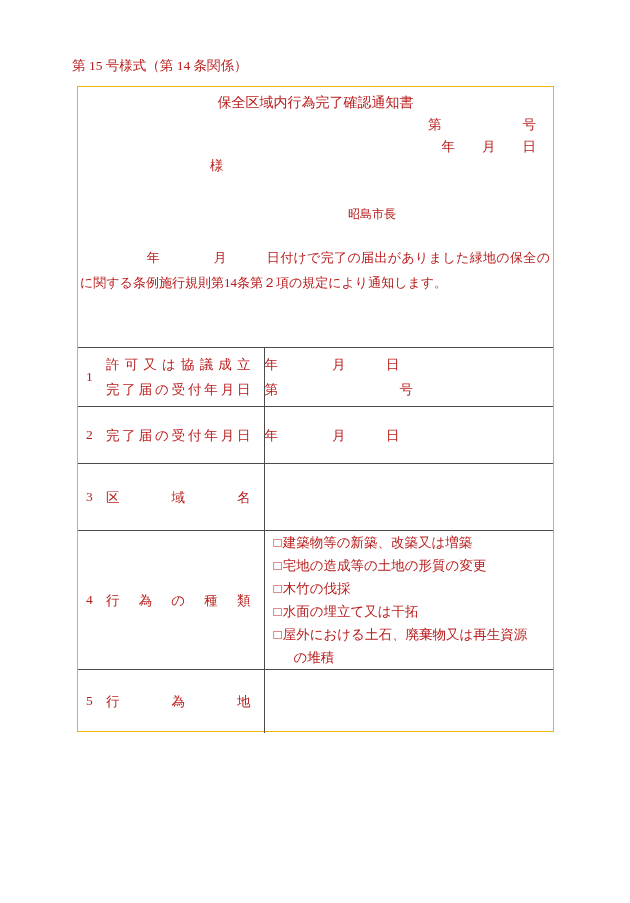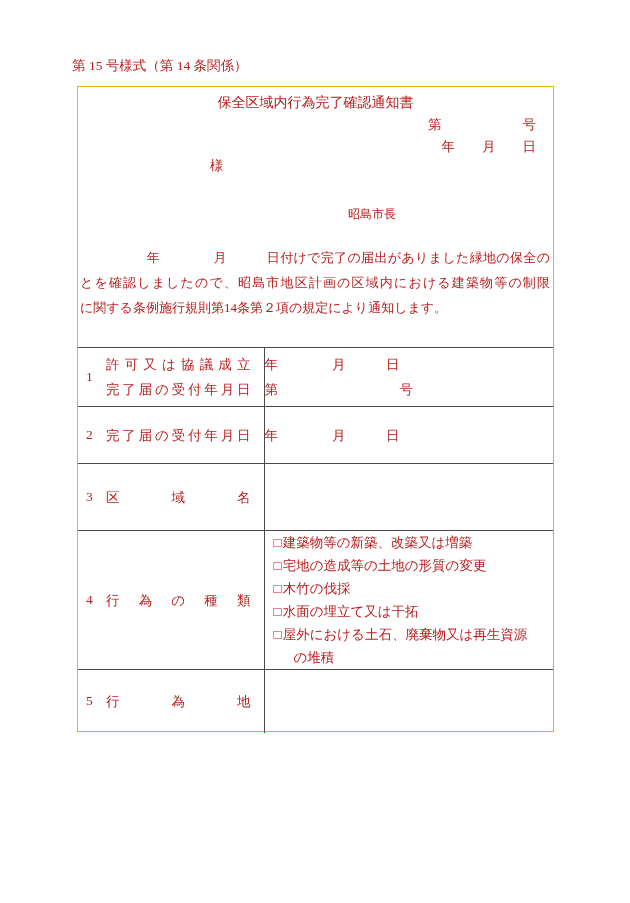--- a/index.html
+++ b/index.html
@@ -61,21 +61,20 @@
   <div class="form-box">
 
     <div class="form-header">
       <div class="doc-title">保全区域内行為完了確認通知書</div>
       <div class="hdr-line number-line">第　　　　　　号</div>
       <div class="hdr-line date-line">年　　月　　日</div>
       <div class="addressee">様</div>
       <div class="sender">昭島市長</div>
       <div class="body-par">
         <div class="body-line">　　　　　年　　　　月　　　日付けで完了の届出がありました緑地の保全のた</div>
-        <div class="body-line">とを確認しましたので、昭島市地区計画の区域内における建築物等の制限</div>
         <div class="body-line last">に関する条例施行規則第14条第２項の規定により通知します。</div>
       </div>
     </div>
 
     <table class="form-table">
       <colgroup>
           <col class="c1">
           <col class="c2">
         </colgroup>
 

